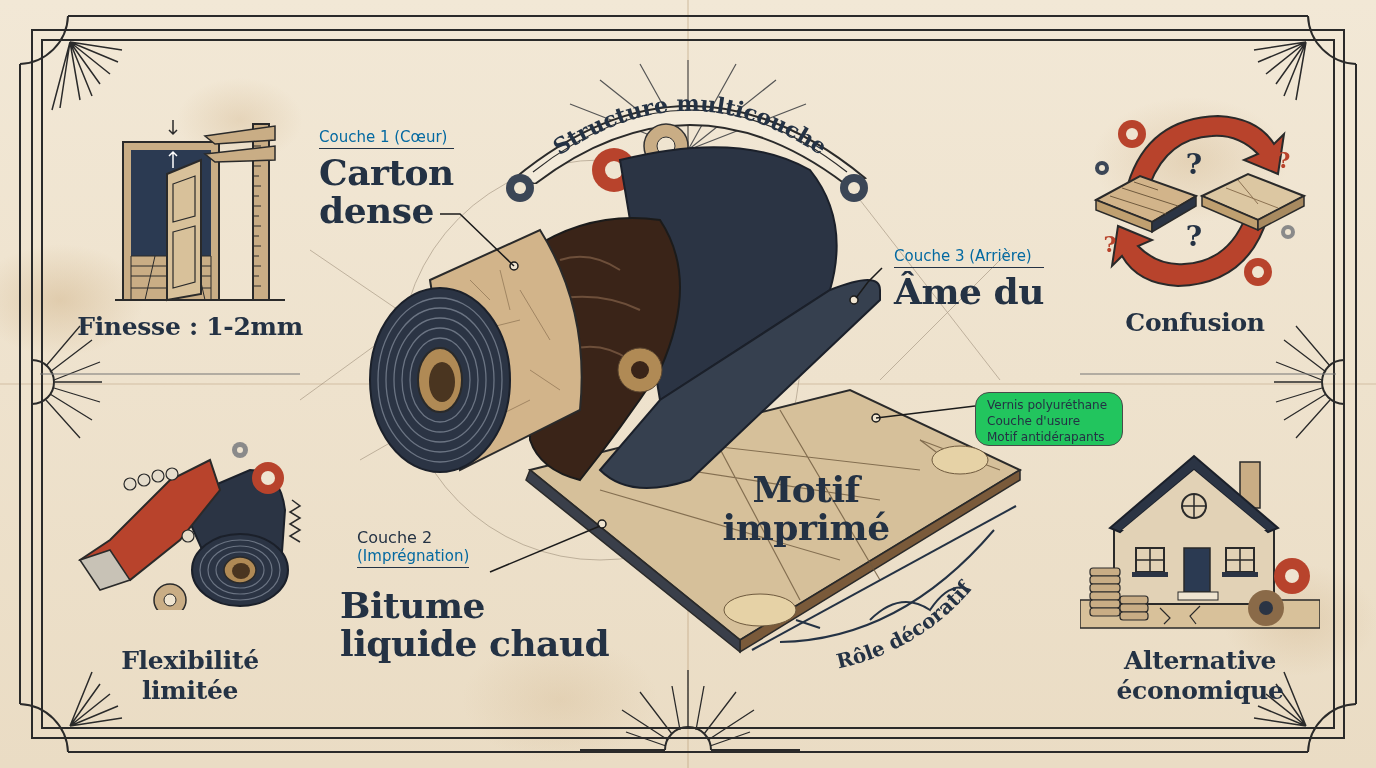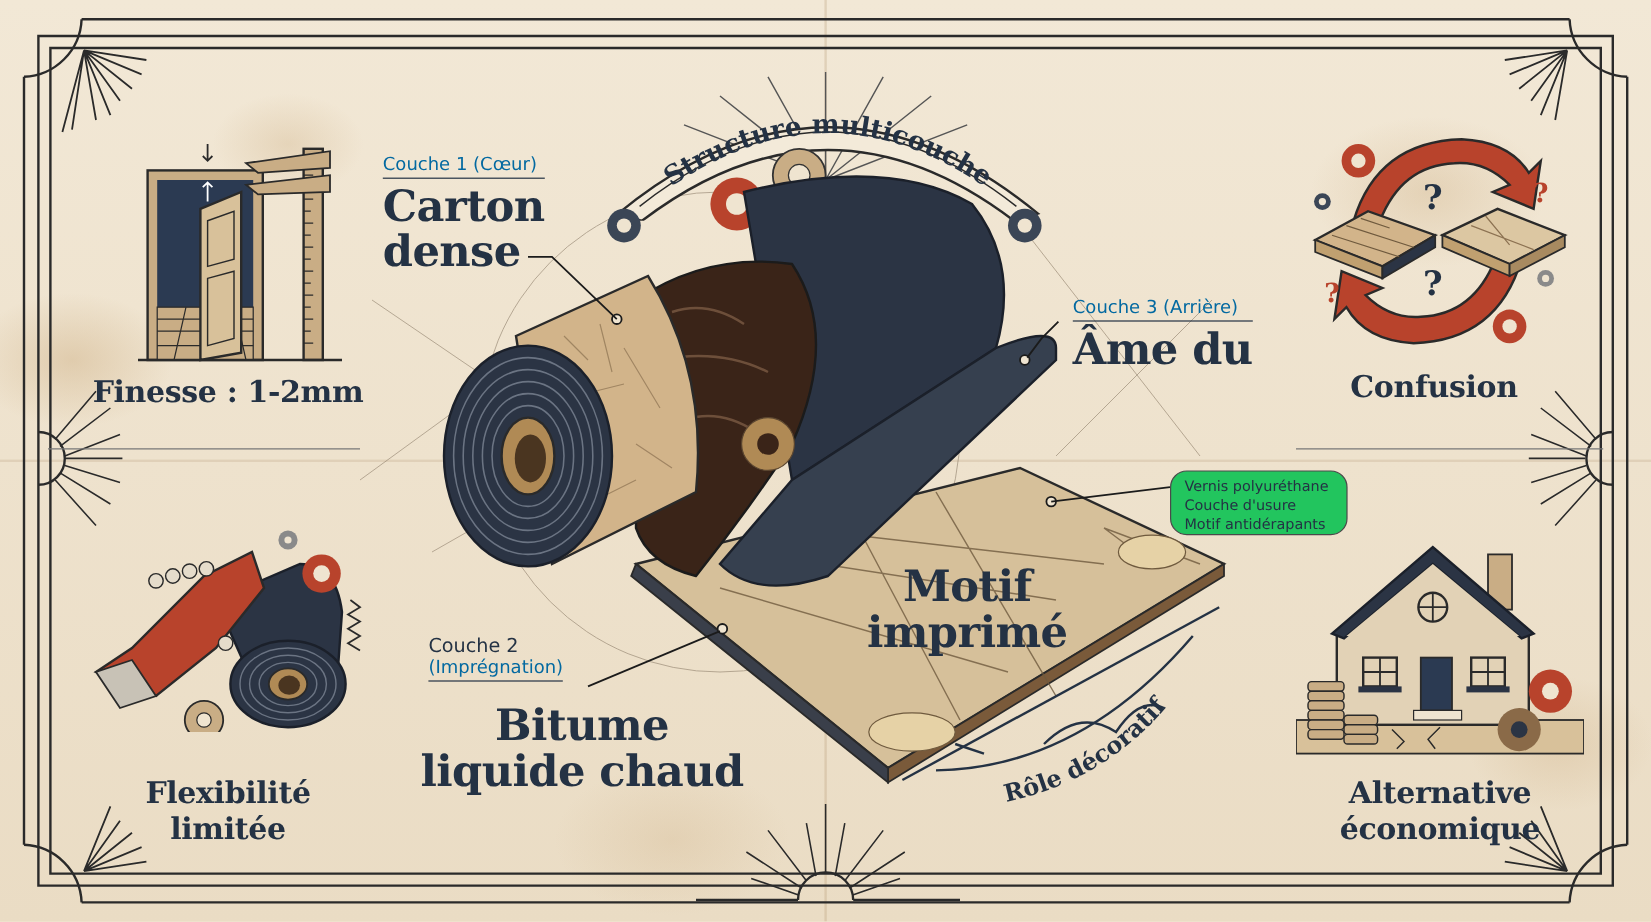--- a/index.html
+++ b/index.html
@@ -182,21 +182,21 @@
 
 <div class="abs" style="left:894px;top:247px;">
   <div class="label-sm">Couche 3 (Arrière)</div>
   <div class="title-lg" style="margin-top:4px">Âme du</div>
 </div>
 
 <div class="abs" style="left:357px;top:528px;">
   <div style="font-family:'DejaVu Sans','Liberation Sans',sans-serif;font-size:16px;line-height:19px;">Couche 2</div>
   <div class="label-sm">(Imprégnation)</div>
 </div>
-<div class="abs" style="left:340px;top:586px;width:290px;text-align:center;">
+<div class="abs" style="left:340px;top:586px;width:290px;">
   <div class="title-lg">Bitume</div>
   <div class="title-lg">liquide chaud</div>
 </div>
 
 <div class="bubble">
   <div>Vernis polyuréthane</div>
   <div>Couche d'usure</div>
   <div>Motif antidérapants</div>
 </div>
 

